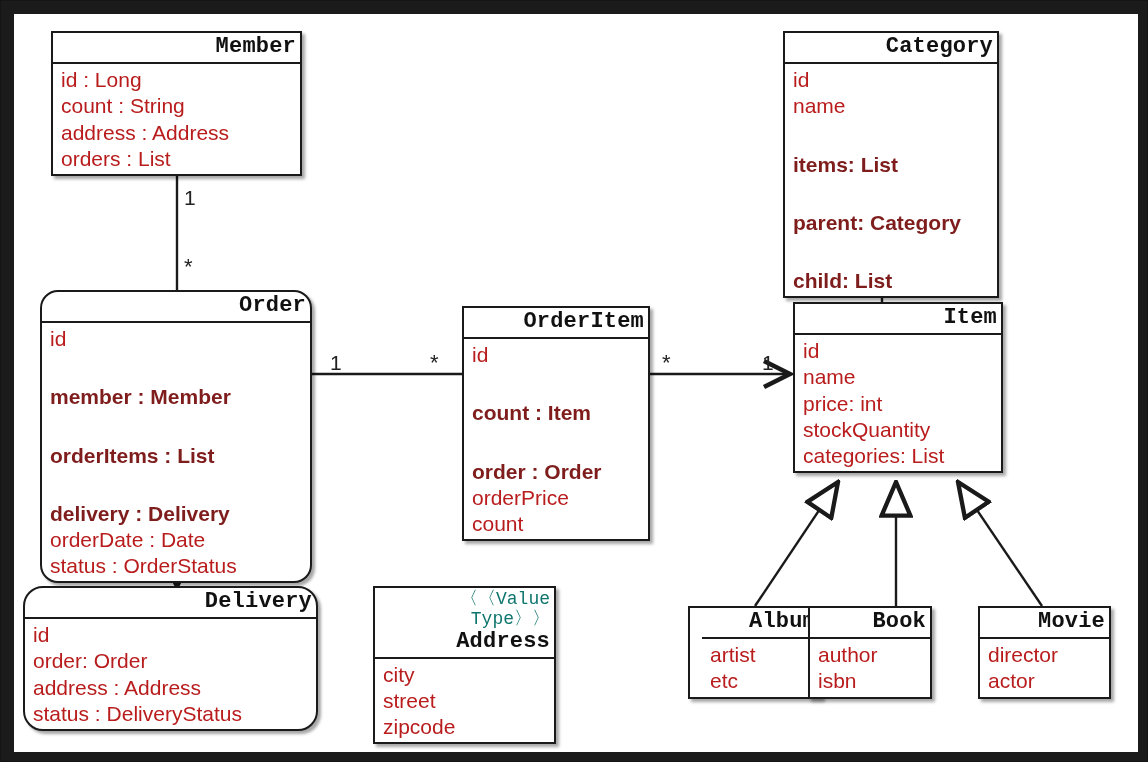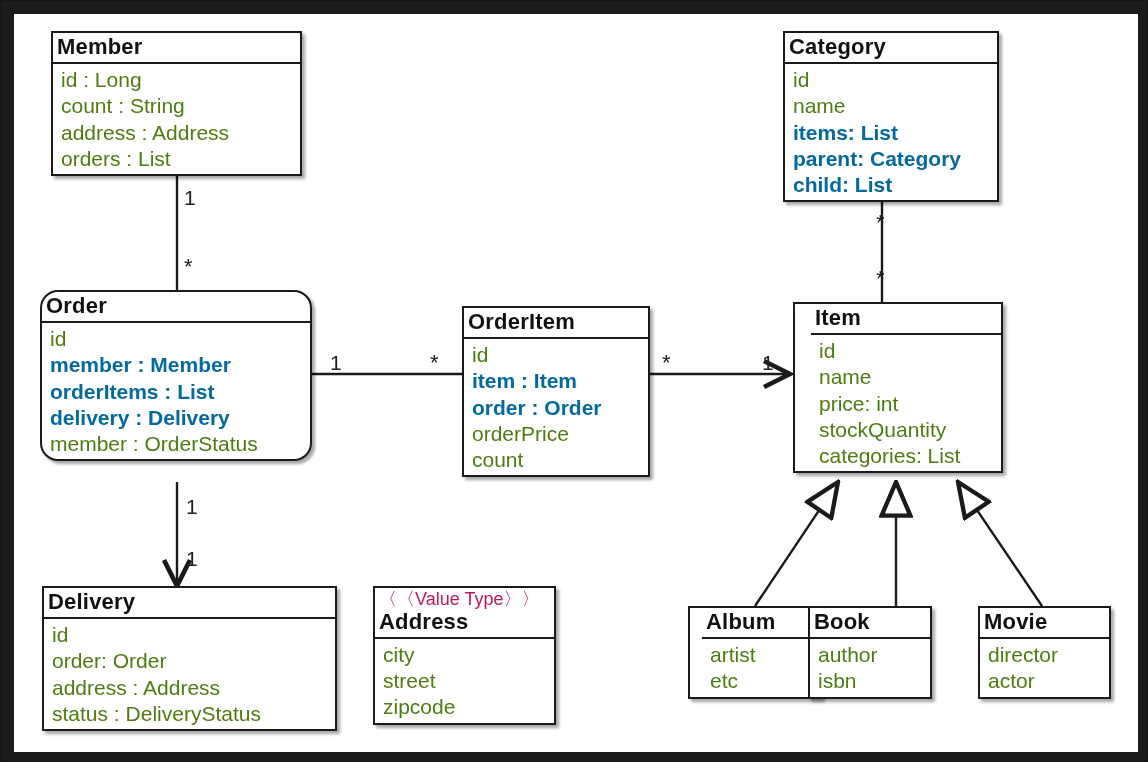--- a/index.html
+++ b/index.html
@@ -44,51 +44,53 @@
   .uml-class {
     position: absolute;
     box-sizing: border-box;
     background: #ffffff;
     border: 2px solid #1a1a1a;
     box-shadow: 3px 3px 3px rgba(0,0,0,0.35);
   }
   .uml-header {
     box-sizing: border-box;
     border-bottom: 2px solid #1a1a1a;
-    text-align: left;
+    text-align: right;
     font-weight: bold;
     color: #111;
     line-height: 1.05;
     padding: 2px 4px 4px 4px;
+    font-family: Liberation Mono, monospace;
   }
   .stereotype {
     display: block;
     font-weight: normal;
     font-size: 18px;
-    color: #be185d;
+    color: #0f766e;
     line-height: 1.1;
   }
   .cls-title {
     display: block;
     font-size: 22px;
     letter-spacing: 0.2px;
   }
   .uml-body {
     padding: 3px 0 2px 8px;
   }
   .attr {
     display: block;
     font-size: 21px;
     line-height: 26.2px;
-    color: #4d7c0f;
+    color: #b91c1c;
     white-space: nowrap;
   }
   .attr.bold {
     font-weight: bold;
-    color: #0369a1;
+    color: #7f1d1d;
+    margin-top: 32px;
   }
 
   
   #links {
     position: absolute;
     left: 0; top: 0;
     width: 1148px; height: 762px;
     pointer-events: none;
   }
   .mult {
@@ -159,38 +161,39 @@
 
   <div class="uml-class" style="left:40px; top:290px; width:272px;border-radius:18px;">
     <div class="uml-header">
       <span class="cls-title">Order</span>
     </div>
     <div class="uml-body">
       <span class="attr">id</span>
       <span class="attr bold">member : Member</span>
       <span class="attr bold">orderItems : List</span>
       <span class="attr bold">delivery : Delivery</span>
-      <span class="attr">member : OrderStatus</span>
+      <span class="attr">orderDate : Date</span>
+      <span class="attr">status : OrderStatus</span>
     </div>
   </div>
 
   <div class="uml-class" style="left:462px; top:306px; width:188px;">
     <div class="uml-header">
       <span class="cls-title">OrderItem</span>
     </div>
     <div class="uml-body">
       <span class="attr">id</span>
-      <span class="attr bold">item : Item</span>
+      <span class="attr bold">count : Item</span>
       <span class="attr bold">order : Order</span>
       <span class="attr">orderPrice</span>
       <span class="attr">count</span>
     </div>
   </div>
 
-  <div class="uml-class" style="left:793px; top:302px; width:210px;padding-left:16px;">
+  <div class="uml-class" style="left:793px; top:302px; width:210px;">
     <div class="uml-header">
       <span class="cls-title">Item</span>
     </div>
     <div class="uml-body">
       <span class="attr">id</span>
       <span class="attr">name</span>
       <span class="attr">price: int</span>
       <span class="attr">stockQuantity</span>
       <span class="attr">categories: List</span>
     </div>
@@ -202,21 +205,21 @@
     </div>
     <div class="uml-body">
       <span class="attr">id</span>
       <span class="attr">name</span>
       <span class="attr bold">items: List</span>
       <span class="attr bold">parent: Category</span>
       <span class="attr bold">child: List</span>
     </div>
   </div>
 
-  <div class="uml-class" style="left:42px; top:586px; width:295px;">
+  <div class="uml-class" style="left:23px; top:586px; width:295px;border-radius:20px;">
     <div class="uml-header">
       <span class="cls-title">Delivery</span>
     </div>
     <div class="uml-body">
       <span class="attr">id</span>
       <span class="attr">order: Order</span>
       <span class="attr">address : Address</span>
       <span class="attr">status : DeliveryStatus</span>
     </div>
   </div>

